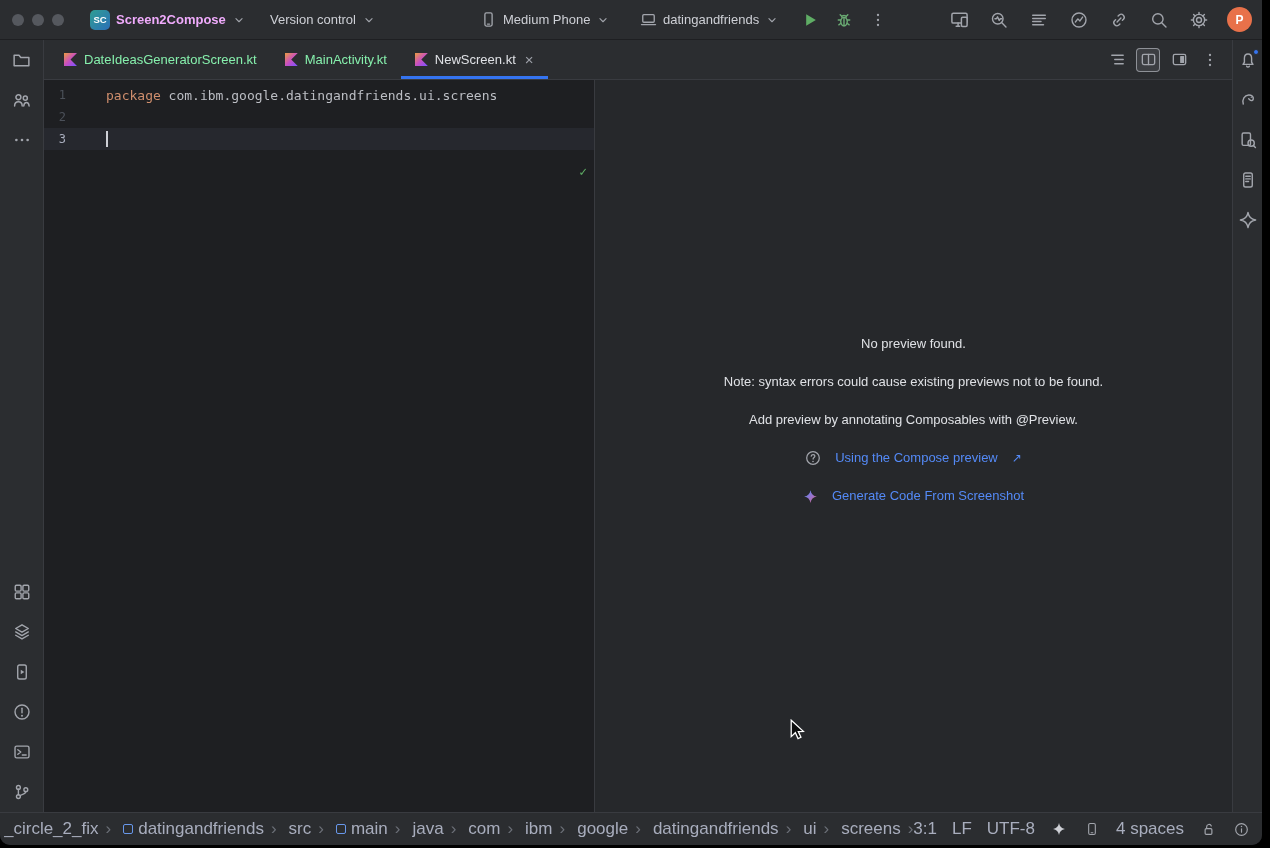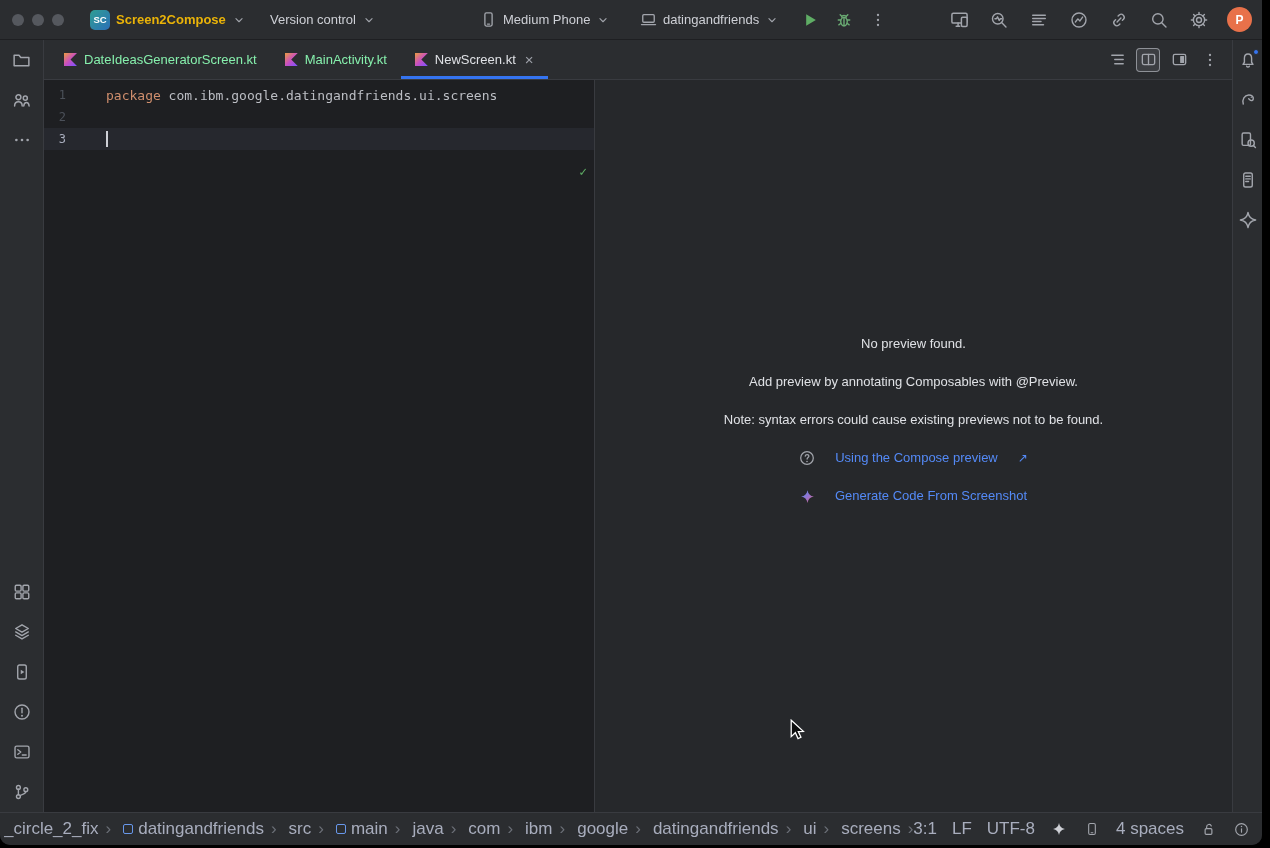--- a/index.html
+++ b/index.html
@@ -13,21 +13,21 @@
 
   
   .titlebar { position:relative; height:40px; flex:none; background:#2b2d30; border-bottom:1px solid #1e1f22; }
   .tb-abs { position:absolute; top:0; bottom:0; display:flex; align-items:center; }
   .traffic { left:12px; gap:8px; }
   .tl { width:12px; height:12px; border-radius:50%; background:#55585e; display:inline-block; }
   .tb-group { display:flex; align-items:center; gap:6px; height:28px; padding:0 4px; border-radius:6px; cursor:default; }
   .sc-badge { width:20px; height:20px; border-radius:5px; background:linear-gradient(135deg,#2f9e93,#2b6fb8);
               color:#fff; font-size:9.5px; font-weight:bold; display:flex; align-items:center; justify-content:center; }
   .tb-label { font-size:13px; color:#ced0d6; white-space:nowrap; }
-  .tb-label.strong { color:#eab308; font-weight:600; }
+  .tb-label.strong { color:#f0abfc; font-weight:600; }
   .proj { left:86px; } .vcs { left:266px; } .devsel { left:476px; } .runcfg { left:636px; }
   .runbtns { left:798px; gap:10px; }
   .tb-right { right:10px; gap:16px; }
   .tool { width:24px; height:24px; display:flex; align-items:center; justify-content:center; border-radius:4px; flex:none; }
   svg.ic { stroke:#a2a5ac; fill:none; stroke-width:1.25; stroke-linecap:round; stroke-linejoin:round; }
   svg.ic .fl { fill:#a2a5ac; stroke:none; }
   .avatar { width:25px; height:25px; border-radius:50%; background:#e8714a; color:#fff;
             font-size:12px; font-weight:bold; display:flex; align-items:center; justify-content:center; }
 
   
@@ -74,21 +74,21 @@
   .line.current { background:#26282e; }
   .line.current .num { color:#a8adbd; }
   .caret { display:inline-block; width:1.5px; height:16px; background:#ced0d6; }
   .check { position:absolute; top:84px; right:7px; color:#5fad65; font-size:13px; font-weight:bold; }
 
   
   .preview { flex:1; background:#26282b; position:relative; font-size:13px; color:#dfe1e5; min-width:0; }
   .preview-msg { position:absolute; top:256px; left:0; right:0;
                  display:flex; flex-direction:column; align-items:center; gap:22px; }
   .pline { line-height:16px; }
-  .plink { display:flex; align-items:center; gap:20px; color:#548af7; line-height:16px; cursor:pointer; }
+  .plink { display:flex; align-items:center; gap:14px; color:#548af7; line-height:16px; cursor:pointer; }
   .ext { font-size:12px; color:#548af7; }
 
   
   .statusbar { height:33px; flex:none; background:#2b2d30; border-top:1px solid #393b40;
                display:flex; align-items:center; padding:0 12px 0 4px;
                font-size:17px; color:#a8adbd; }
   .crumbs { display:flex; align-items:center; white-space:nowrap; overflow:hidden; min-width:0; }
   .crumb { display:flex; align-items:center; gap:5px; flex:none; }
   .crumb:not(:first-child)::before { content:"›"; color:#6b6f77; margin:0 7px; }
   .mod-ic { width:10px; height:10px; border:1.3px solid #6897ea; border-radius:2px; flex:none; }
@@ -354,22 +354,22 @@
             <div class="line current">
               <span class="num">3</span>
               <span class="code"><span class="caret"></span><span class="rest"></span></span>
             </div>
             <span class="check">✓</span>
           </div>
 
           <div class="preview">
             <div class="preview-msg">
               <div class="pline">No preview found.</div>
+              <div class="pline">Note: syntax errors could cause existing previews not to be found.</div>
               <div class="pline">Add preview by annotating Composables with @Preview.</div>
-              <div class="pline">Note: syntax errors could cause existing previews not to be found.</div>
               <div class="plink">
                 <svg class="ic" width="16" height="16" viewBox="0 0 16 16">
                     <circle cx="8" cy="8" r="6.3"></circle>
                     <path d="M6.2 6.2c.2-1.1 1-1.7 1.9-1.7 1 0 1.8.7 1.8 1.6 0 1.4-1.8 1.4-1.8 2.9"></path>
                     <circle class="fl" cx="8" cy="11.5" r=".8"></circle>
                   </svg>
                 <span>Using the Compose preview</span>
                 <span class="ext">↗</span>
               </div>
               <div class="plink">

